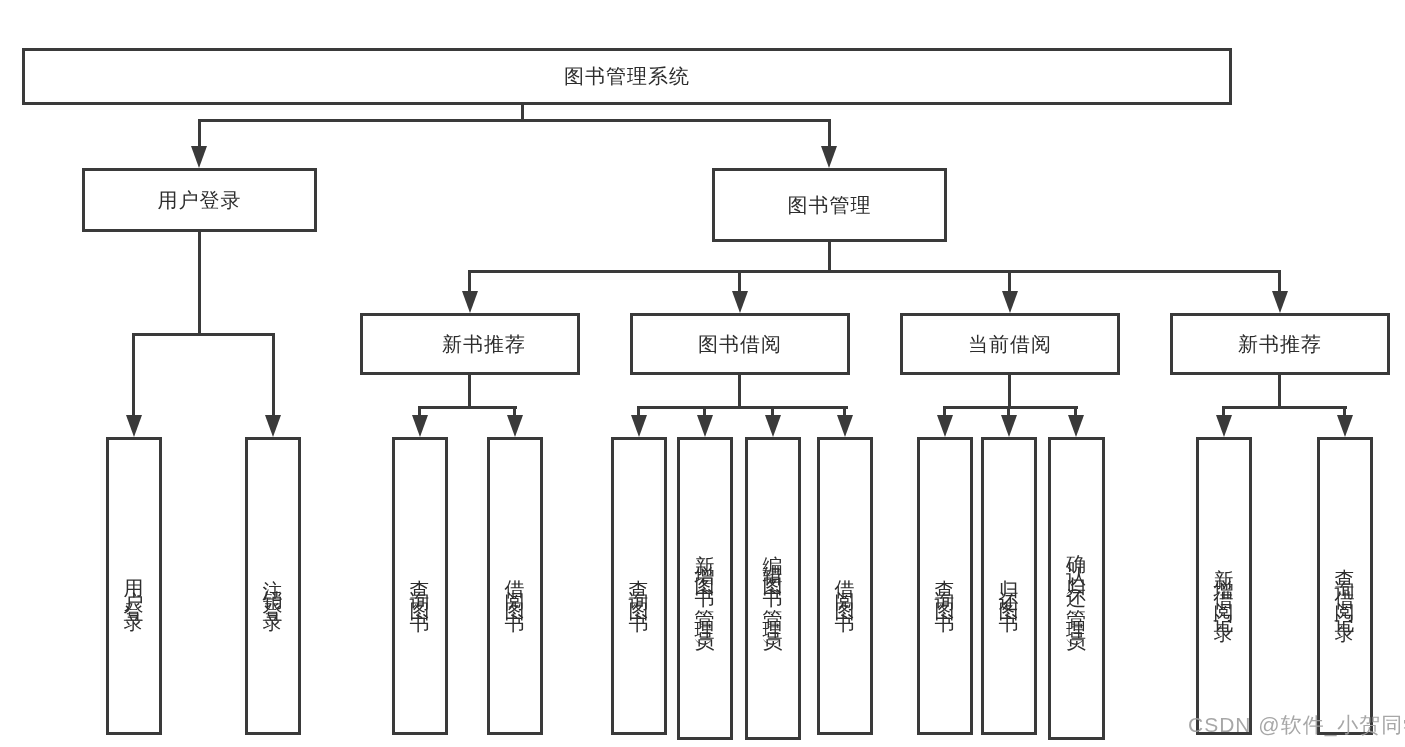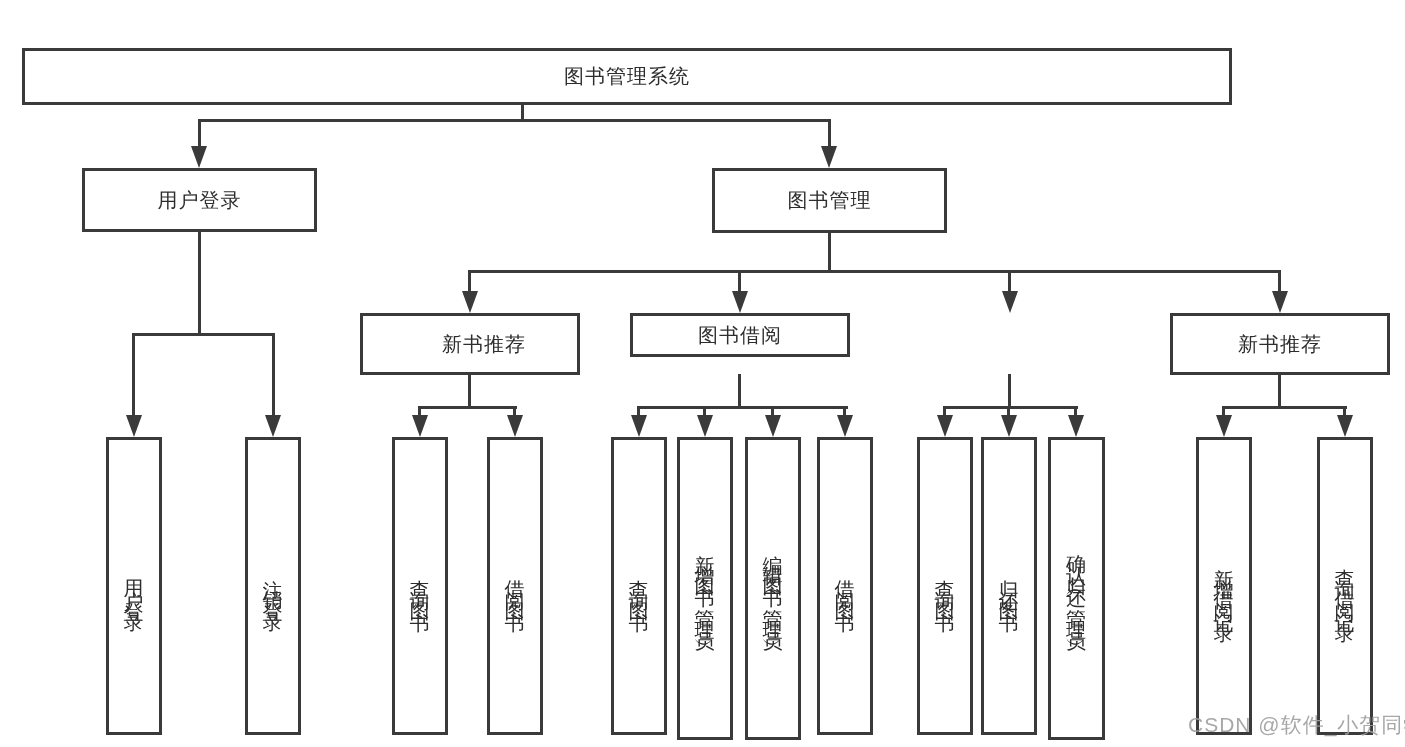--- a/index.html
+++ b/index.html
@@ -121,24 +121,25 @@
   <div class="vline" style="left:1278px; top:374px; height:35px;"></div>
   <div class="hline" style="left:1222px; top:406px; width:125px;"></div>
   <div class="vline" style="left:1222px; top:406px; height:14px;"></div>
   <div class="arrow" style="left:1216px; top:415px;"></div>
   <div class="vline" style="left:1343px; top:406px; height:14px;"></div>
   <div class="arrow" style="left:1337px; top:415px;"></div>
 
   <div class="node hnode" style="left:22px; top:12px; width:1210px; height:57px;margin-top:36px;">图书管理系统</div>
 
   <div class="node hnode" style="left:82px; top:168px; width:235px; height:64px;">用户登录</div>
-  <div class="node hnode" style="left:712px; top:168px; width:235px; height:65px;text-align:right;">图书管理</div>
+  <div class="node hnode" style="left:712px; top:168px; width:235px; height:74px;text-align:right;">图书管理</div>
 
   <div class="node hnode" style="left:360px; top:313px; width:220px; height:62px;padding-left:28px;">新书推荐</div>
-  <div class="node hnode" style="left:630px; top:313px; width:220px; height:44px;">图书借阅</div>
+  <div class="node hnode" style="left:630px; top:313px; width:220px; height:62px;">图书借阅</div>
+  <div class="node hnode" style="left:900px; top:313px; width:220px; height:62px;">当前借阅</div>
   <div class="node hnode" style="left:1170px; top:313px; width:220px; height:62px;">新书推荐</div>
 
   <div class="node vnode" style="left:106px;">用户登录</div>
   <div class="node vnode" style="left:245px;">注销登录</div>
 
   <div class="node vnode" style="left:392px;">查询图书</div>
   <div class="node vnode" style="left:487px;">借阅图书</div>
 
   <div class="node vnode" style="left:611px;">查询图书</div>
   <div class="node vnode tall" style="left:677px;">新增图书（管理员）</div>

